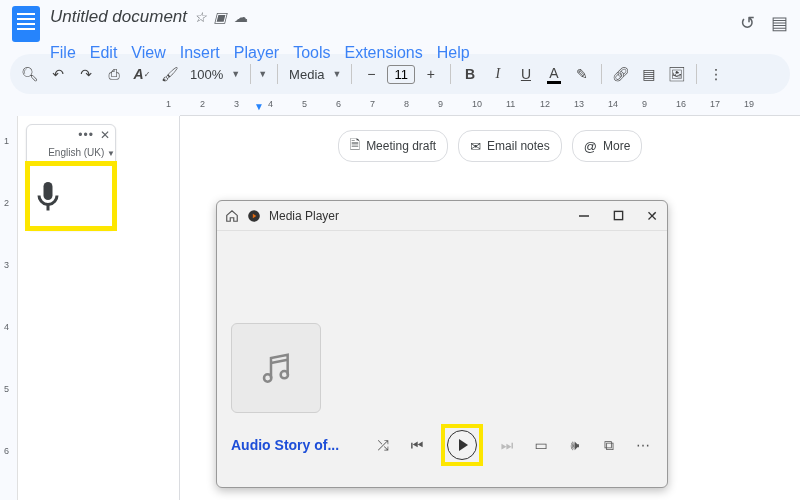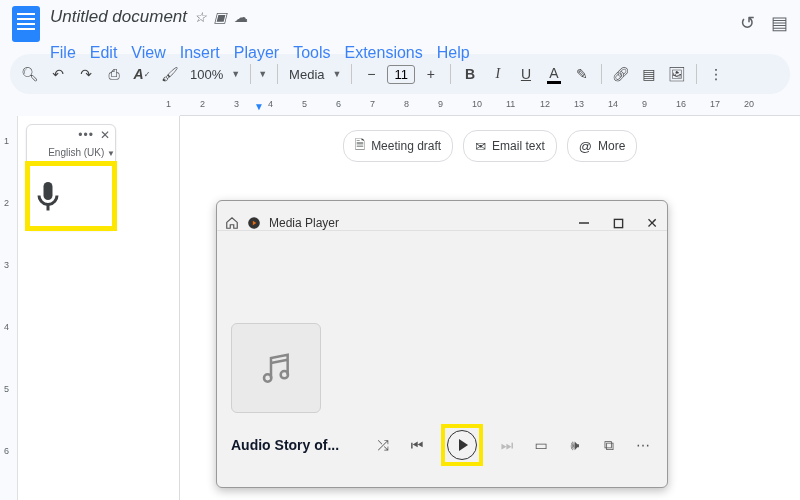--- a/index.html
+++ b/index.html
@@ -47,31 +47,31 @@
   .mic-box { border: 5px solid #fde600; margin: -2px; padding: 10px 0 8px; text-align: center; }
   .mic-svg { width: 36px; height: 42px; }
   
   
   .chips { display: flex; gap: 10px; justify-content: center; margin: 4px 0; }
   .chip { border: 1px solid #dadce0; border-radius: 14px; padding: 4px 11px; font-size: 12px; color: #3c4043; display: inline-flex; align-items: center; gap: 6px; cursor: pointer; background: #fff; }
   .chip-icon { font-size: 13px; }
   
   
   .media-window { position: absolute; left: 216px; top: 200px; width: 452px; height: 288px; background: #f2f2f2; border: 1px solid #999; border-radius: 6px; box-shadow: 0 3px 10px rgba(0,0,0,0.25); }
-  .mw-titlebar { height: 30px; display: flex; align-items: flex-end; padding: 0 8px; gap: 8px; font-size: 12px; color: #333; border-bottom: 1px solid #e0e0e0; }
+  .mw-titlebar { height: 30px; display: flex; align-items: center; padding: 0 8px; gap: 8px; font-size: 12px; color: #333; border-bottom: 1px solid #e0e0e0; }
   .mw-tb-spacer { flex: 1; }
   .mw-ctrl { width: 14px; height: 14px; cursor: pointer; display: inline-flex; align-items: center; justify-content: center; }
   .mw-body { height: 190px; display: flex; align-items: flex-end; padding: 0 14px 8px; }
   .art-box { width: 90px; height: 90px; background: #eaeaea; border: 1px solid #d0d0d0; border-radius: 6px; display: flex; align-items: center; justify-content: center; }
   .mw-timeline { padding: 2px 14px; display: flex; align-items: center; gap: 8px; font-size: 10px; color: #444; }
   .tl-bar { flex: 1; height: 2px; background: #aaa; position: relative; }
   .tl-played { position: absolute; left: 0; top: 0; height: 2px; width: 25%; background: #e26c13; }
   .tl-knob { position: absolute; left: 25%; top: -3px; width: 8px; height: 8px; border-radius: 50%; background: #e26c13; }
   .mw-controls { height: 48px; display: flex; align-items: center; padding: 0 14px; gap: 14px; }
-  .track-title { font-size: 14px; font-weight: bold; color: #0f172a; flex: 1; white-space: nowrap; overflow: hidden; text-overflow: ellipsis; max-width: 130px; }
+  .track-title { font-size: 14px; font-weight: bold; color: #1d4ed8; flex: 1; white-space: nowrap; overflow: hidden; text-overflow: ellipsis; max-width: 130px; }
   .mc-btn { width: 20px; height: 20px; cursor: pointer; color: #555; display: inline-flex; align-items: center; justify-content: center; font-size: 14px; }
   .play-frame { border: 4px solid #fde600; padding: 2px; }
   .play-btn { width: 30px; height: 30px; border: 1.5px solid #333; border-radius: 50%; display: flex; align-items: center; justify-content: center; cursor: pointer; }
   .play-tri { width: 0; height: 0; border-left: 9px solid #333; border-top: 6px solid transparent; border-bottom: 6px solid transparent; margin-left: 2px; }
   
   
   svg { display: block; }
 </style>
 </head>
 <body>
@@ -153,21 +153,21 @@
       <span class="ruler-tick" style="left: 224px;">8</span>
       <span class="ruler-tick" style="left: 258px;">9</span>
       <span class="ruler-tick" style="left: 292px;">10</span>
       <span class="ruler-tick" style="left: 326px;">11</span>
       <span class="ruler-tick" style="left: 360px;">12</span>
       <span class="ruler-tick" style="left: 394px;">13</span>
       <span class="ruler-tick" style="left: 428px;">14</span>
       <span class="ruler-tick" style="left: 462px;">9</span>
       <span class="ruler-tick" style="left: 496px;">16</span>
       <span class="ruler-tick" style="left: 530px;">17</span>
-      <span class="ruler-tick" style="left: 564px;">20</span>
+      <span class="ruler-tick" style="left: 564px;">19</span>
     </div>
 </div>
 
 <div class="body-area">
   <div class="vert-ruler">
       <span class="vtick" style="top: 20px;">1</span>
       <span class="vtick" style="top: 82px;">2</span>
       <span class="vtick" style="top: 144px;">3</span>
       <span class="vtick" style="top: 206px;">4</span>
       <span class="vtick" style="top: 268px;">5</span>
@@ -192,21 +192,21 @@
     </div>
   </div>
   <div class="page-body">
     <div class="chips">
       <span class="chip">
           <span class="chip-icon">🗎</span>
           <span>Meeting draft</span>
         </span>
       <span class="chip">
           <span class="chip-icon">✉</span>
-          <span>Email text</span>
+          <span>Email notes</span>
         </span>
       <span class="chip">
           <span class="chip-icon">@</span>
           <span>More</span>
         </span>
     </div>
   </div>
 </div>
 
 <div class="media-window">

